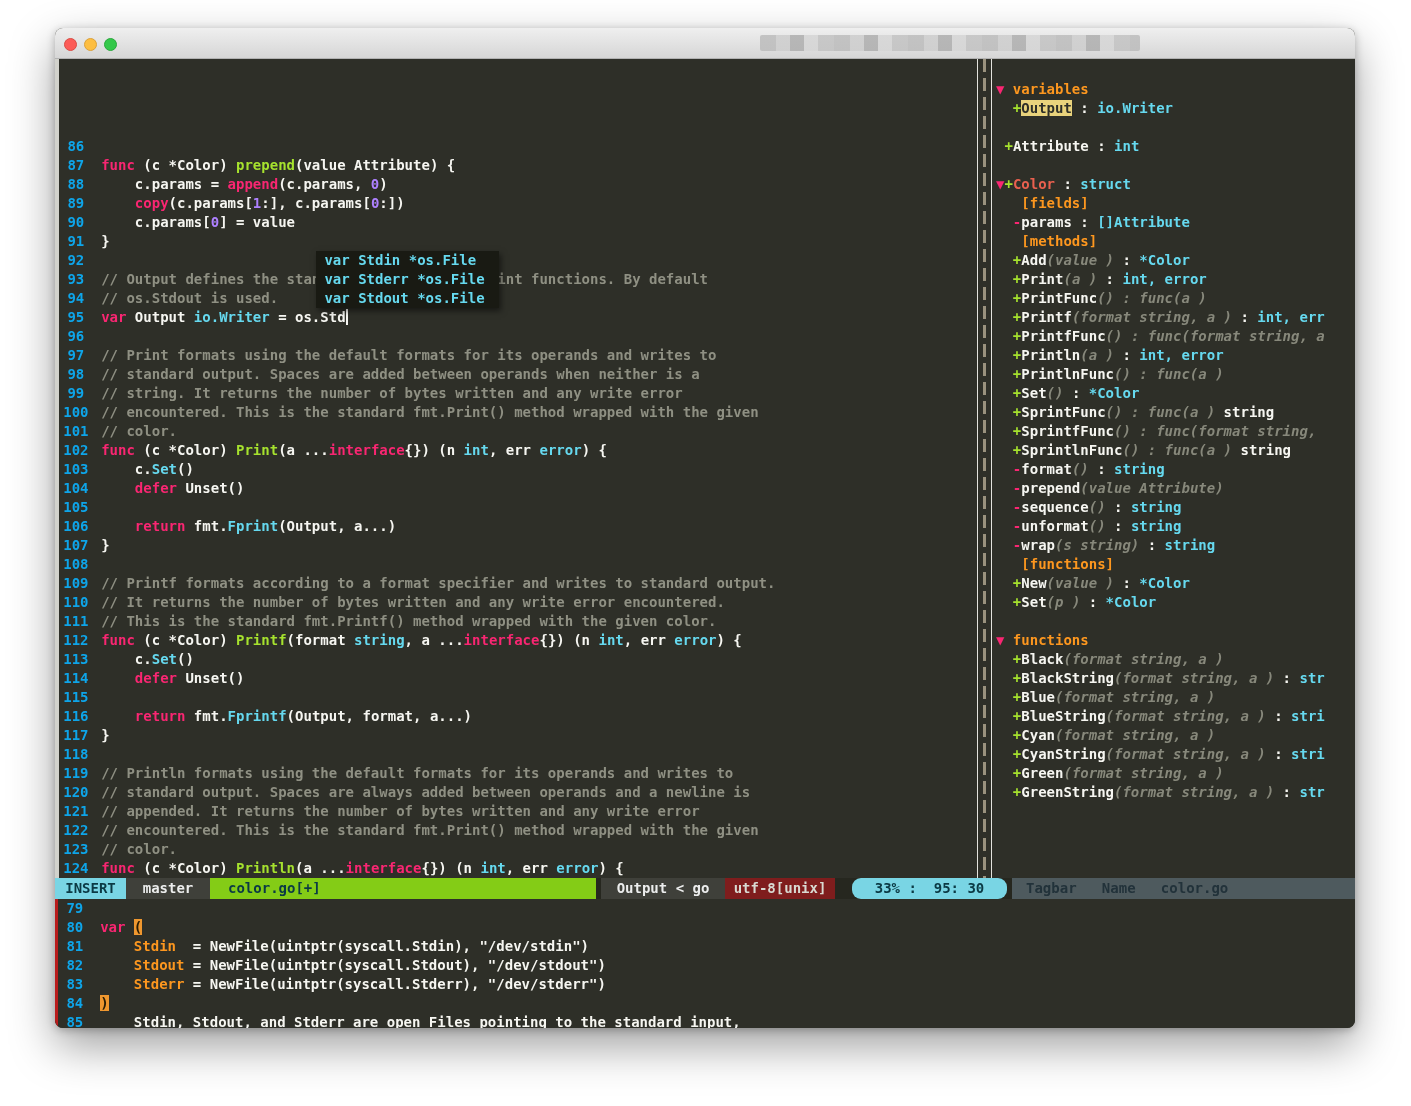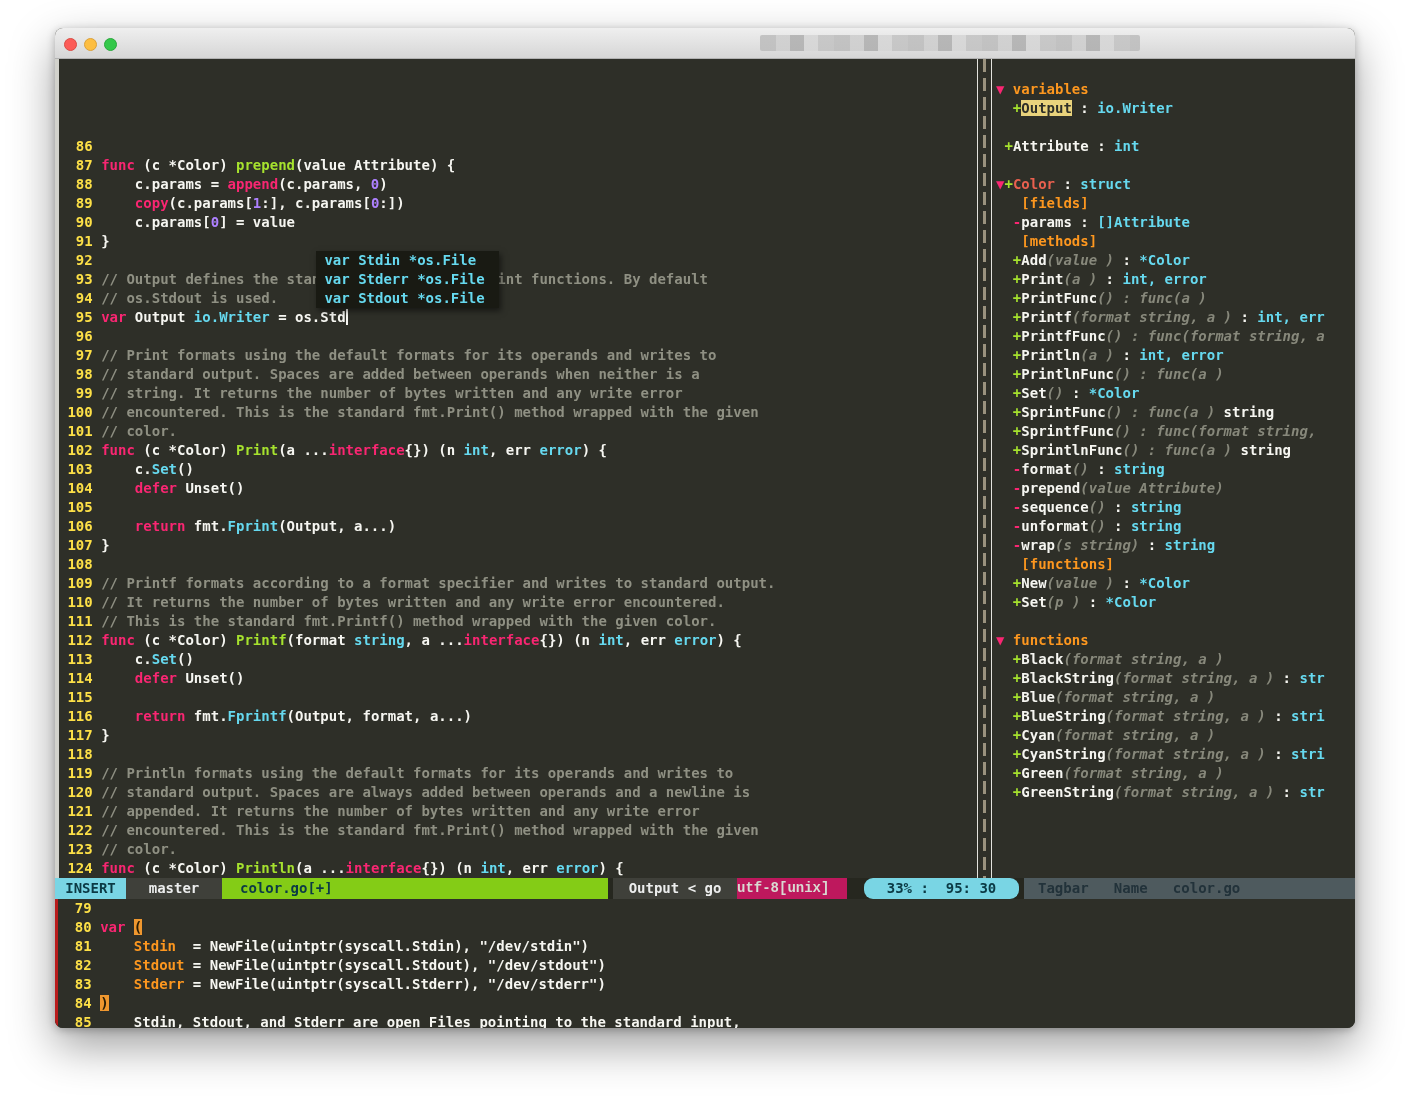--- a/index.html
+++ b/index.html
@@ -17,21 +17,21 @@
   .tl.yellow{left:29px;background:#fdbe41;border:1px solid #dba13a;}
   .tl.green{left:49px;background:#34c84a;border:1px solid #2aa83d;}
   #title-redacted{
     position:absolute;left:705px;top:7px;width:380px;height:16px;border-radius:2px;
     background:repeating-linear-gradient(90deg,#bcbcbc 0 16px,#cdcdcd 16px 30px,#aeaeae 30px 44px,#d5d5d5 44px 58px,#c2c2c2 58px 74px);
     opacity:.85;
   }
   
   .mono{font-size:14px;line-height:19px;font-weight:700;white-space:pre;}
   .row{height:19px;white-space:pre;overflow:hidden;}
-  .ln{display:inline-block;width:4ch;text-align:right;margin-right:1ch;color:#fde047;}
+  .ln{display:inline-block;width:4ch;text-align:center;margin-right:1ch;color:#0ea5e9;}
   .kw{color:#f92672}.fn{color:#a6e22e}.ty{color:#66d9ef}.num{color:#ae81ff}
   .cm{color:#8f9083}.tx{color:#f6f6f1}.or{color:#fd971f}
   .mp{background:#ef972f;color:#2a1d05}
   .tri{color:#f92672}.sec{color:#fd971f}.plus{color:#a6e22e}.minus{color:#f92672}
   .name{color:#f6f6f1}.sig{color:#87887b;font-style:italic}.type{color:#66d9ef}
   .wht{color:#f6f6f1}.red{color:#e9604f}
   .hl{background:#e9d37c;color:#2e2f28}
   .cursor{display:inline-block;width:2px;height:16px;background:#f6f6f1;vertical-align:-3px;margin-left:0px;}
   
   #main-area{flex:0 0 736px;display:flex;position:relative;}
@@ -47,24 +47,24 @@
     position:absolute;left:257px;top:192px;width:183px;background:#191a13;
     box-shadow:2px 3px 6px rgba(0,0,0,.5);
   }
   #popup .row{color:#66d9ef;padding-left:1ch;}
   
   .statusline{height:21px;flex:0 0 21px;display:flex;font-size:14px;line-height:21px;font-weight:700;white-space:pre;}
   #main-status{background:#26271f;}
   .seg{display:inline-block;height:21px;overflow:hidden;}
   .seg.mode{width:71px;background:#79d5e4;color:#0b3a45;text-align:center;}
   .seg.dark1{background:#3f403a;color:#eceded;text-align:center;}
-  .seg.dark2{background:#be185d;color:#d9dad2;text-align:left;font-family:Liberation Mono, monospace;}
+  .seg.dark2{background:#7f1d1d;color:#d9dad2;text-align:center;}
   .seg.cyanwide{width:368px;background:#84cc16;color:#0b3a45;padding-left:18px;}
   .seg.cyan{width:155px;background:#79d5e4;color:#0b3a45;text-align:center;border-radius:9px;}
-  .seg.w-master{width:96px;}
+  .seg.w-master{width:84px;}
   .seg.w-ff{width:124px;}
   .seg.w-enc{width:110px;}
   .gap5{width:5px;} .gap17{width:17px;}
   #tagbar-status{flex:1 1 auto;background:#4e5a5e;color:#22323a;padding-left:14px;margin-left:5px;}
   
   #godoc-win{flex:0 0 171px;background:#2e2f28;overflow:hidden;border-left:3px solid #b91c1c;}
 </style>
 </head>
 <body>
 

